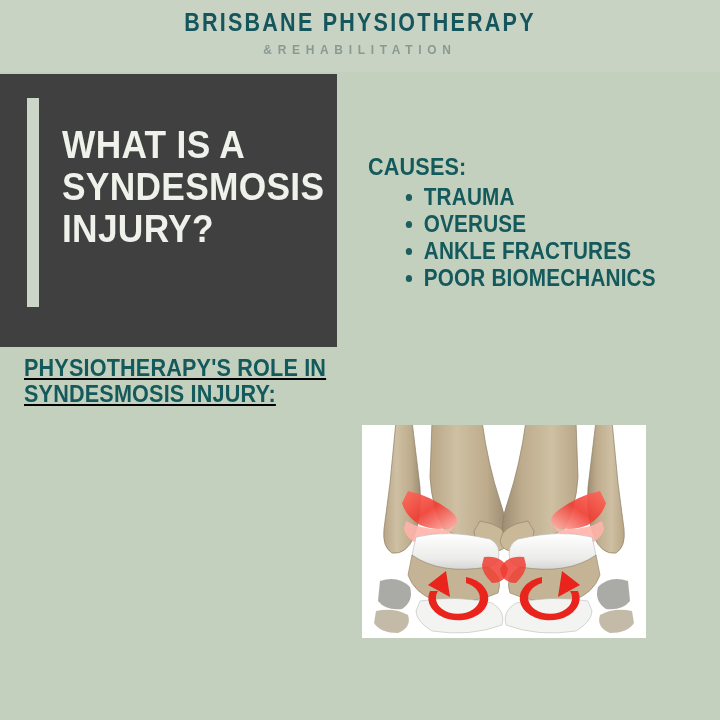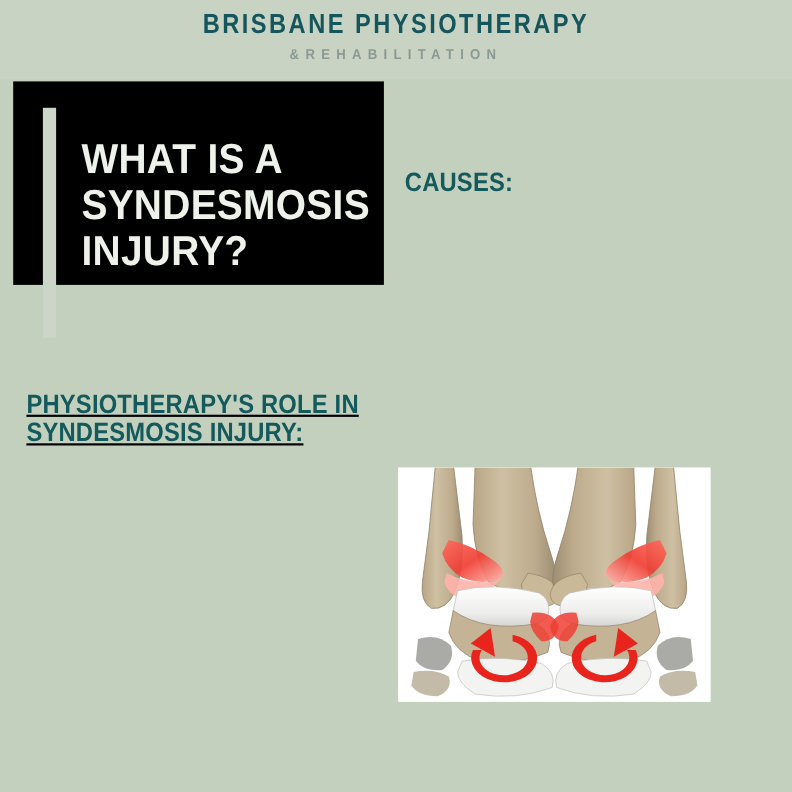--- a/index.html
+++ b/index.html
@@ -44,25 +44,25 @@
     font-weight: 700;
     letter-spacing: 6.2px;
     color: #8a9a92;
     white-space: nowrap;
     transform: scaleX(0.92);
   }
 
   
   #title-block {
     position: absolute;
-    left: 12px;
+    left: 0;
     top: 74px;
     width: 337px;
-    height: 185px;
-    background: #000000;
+    height: 273px;
+    background: #404040;
   }
   #title-accent-bar {
     position: absolute;
     left: 27px;
     top: 24px;
     width: 12px;
     height: 209px;
     background: #cbd6c8;
   }
   #headline {
@@ -184,20 +184,26 @@
       <span class="hl-line">WHAT IS A</span>
       <span class="hl-line">SYNDESMOSIS</span>
       <span class="hl-line">INJURY?</span>
     </div>
 </div>
 
 <div id="causes-section">
   <div class="sec-heading" id="causes-heading">
       <span class="hd-line">CAUSES:</span>
     </div>
+  <ul class="bullets" id="causes-list">
+      <li>TRAUMA</li>
+      <li>OVERUSE</li>
+      <li>ANKLE FRACTURES</li>
+      <li>POOR BIOMECHANICS</li>
+    </ul>
 </div>
 
 <div id="role-section">
   <div class="sec-heading" id="role-heading">
       <span class="hd-line">PHYSIOTHERAPY'S ROLE IN</span>
       <span class="hd-line">SYNDESMOSIS INJURY:</span>
     </div>
 </div>
 
 <div id="anatomy-panel">

